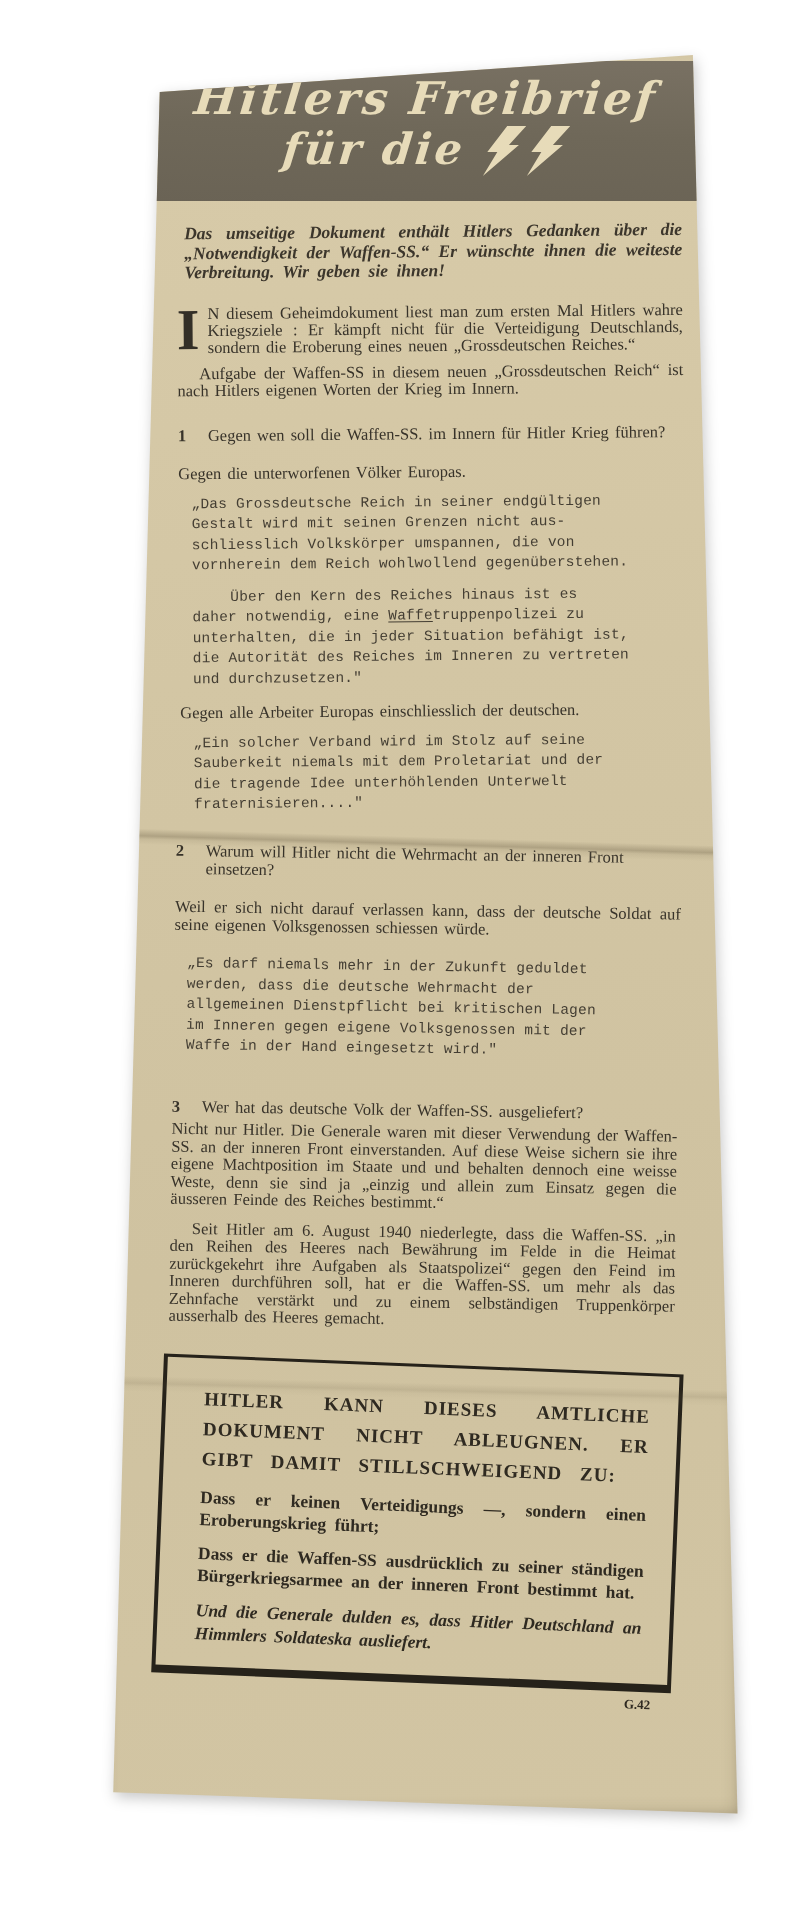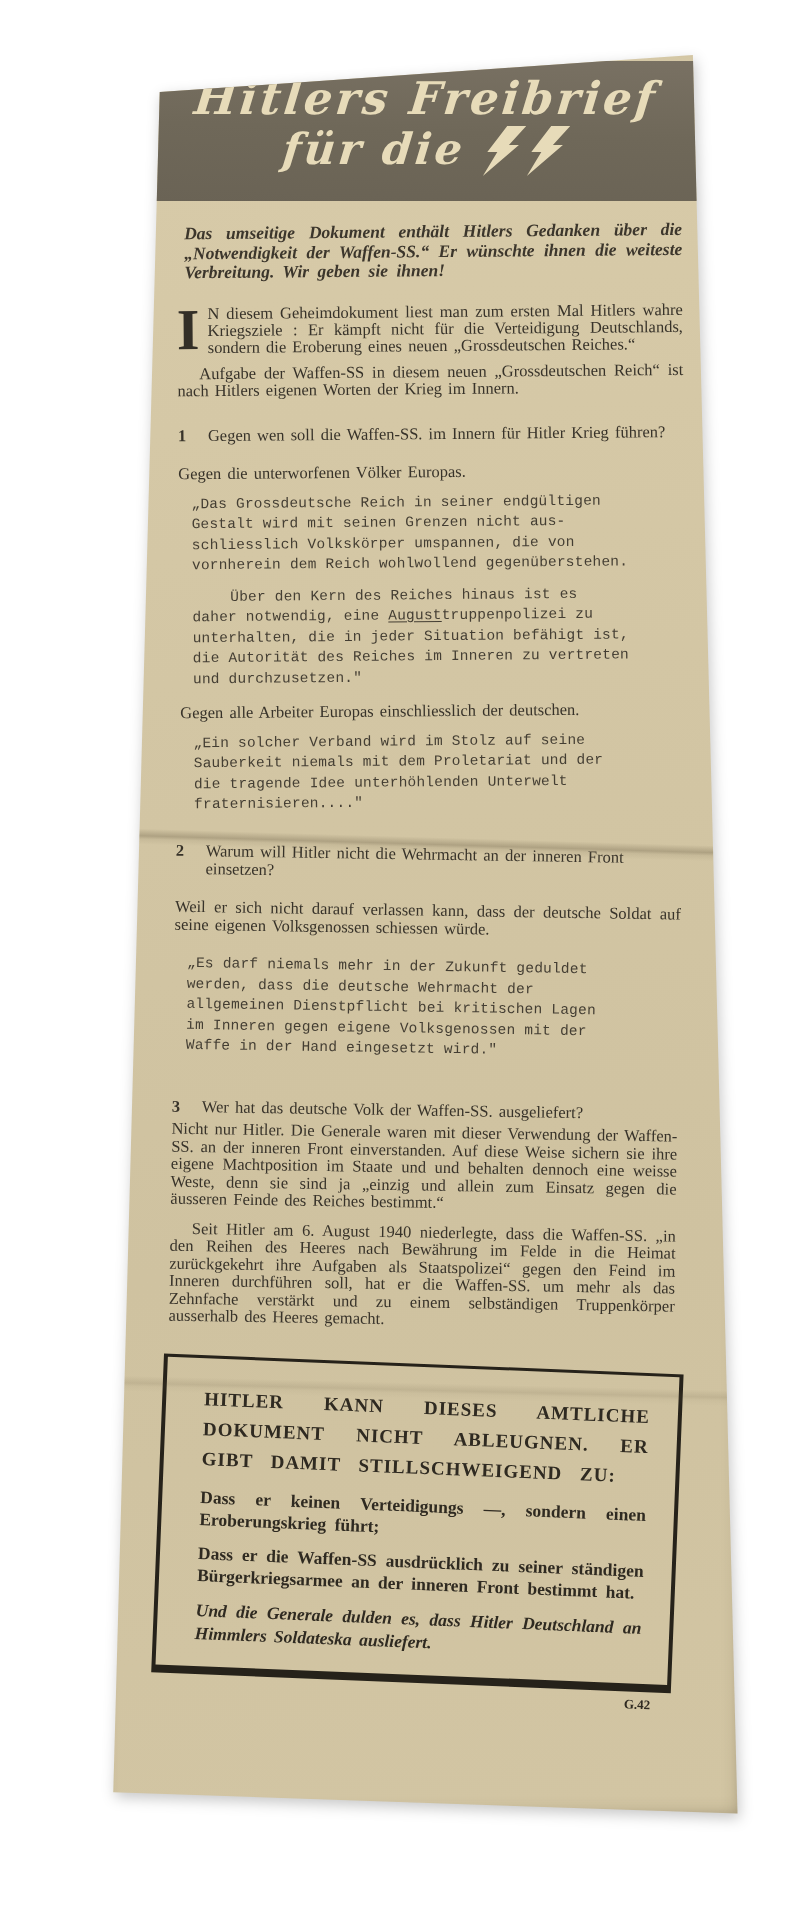--- a/index.html
+++ b/index.html
@@ -188,21 +188,21 @@
             <span>Gegen wen soll die Waffen-SS. im Innern für Hitler Krieg führen?</span>
           </div>
           <p class="answer">Gegen die unterworfenen Völker Europas.</p>
 
           <div class="tw">„Das Grossdeutsche Reich in seiner endgültigen
 Gestalt wird mit seinen Grenzen nicht aus-
 schliesslich Volkskörper umspannen, die von
 vornherein dem Reich wohlwollend gegenüberstehen.</div>
 
           <div class="tw tw-indent"><span>Über den Kern des Reiches hinaus ist es
-daher notwendig, eine </span><u>August</u><span>truppenpolizei zu
+daher notwendig, eine </span><u>Waffe</u><span>truppenpolizei zu
 unterhalten, die in jeder Situation befähigt ist,
 die Autorität des Reiches im Inneren zu vertreten
 und durchzusetzen."</span></div>
 
           <p class="answer answer-tight">Gegen alle Arbeiter Europas einschliesslich der deutschen.</p>
 
           <div class="tw">„Ein solcher Verband wird im Stolz auf seine
 Sauberkeit niemals mit dem Proletariat und der
 die tragende Idee unterhöhlenden Unterwelt
 fraternisieren...."</div>

